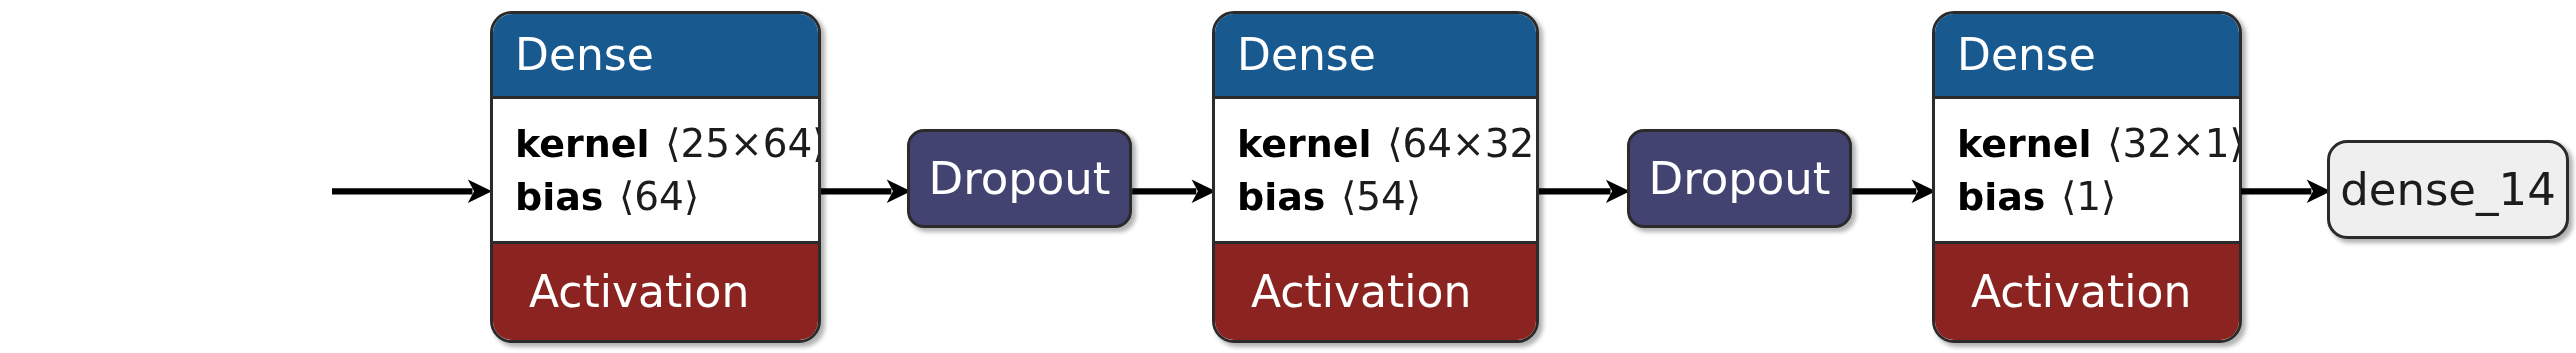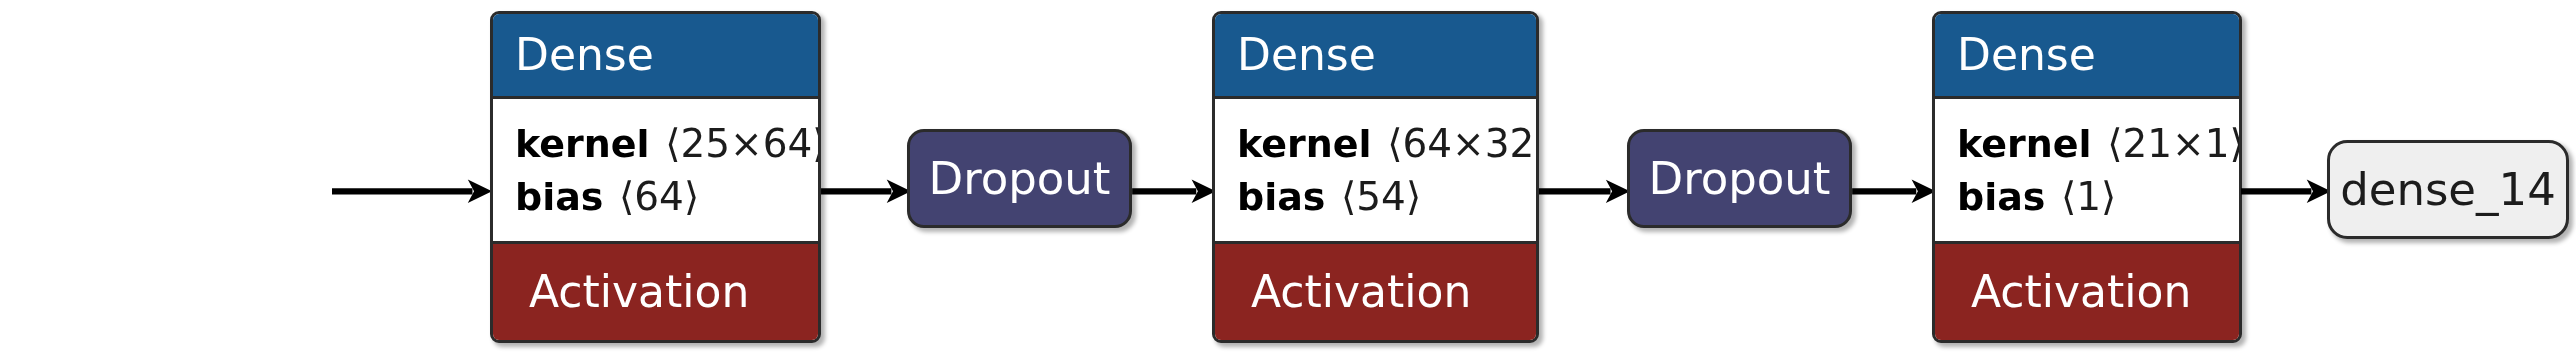--- a/index.html
+++ b/index.html
@@ -58,21 +58,21 @@
     color: #ffffff;
     white-space: nowrap;
     line-height: 1;
   }
 
   
   .dense-block {
     position: absolute;
     box-sizing: border-box;
     border: 3.9px solid #2b2b2b;
-    border-radius: 9px;
+    border-radius: 22px;
     overflow: hidden;
     background: #ffffff;
     display: flex;
     flex-direction: column;
     box-shadow: 3.1px 3.9px 4.7px rgba(0,0,0,0.30);
   }
   .dense-header {
     height: 85px;
     background: #18598f;
     display: flex;
@@ -227,21 +227,21 @@
     </svg>
   </div>
 
   <div class="dense-block" style="left:1932px; top:11px; width:310px; height:332px;">
     <div class="dense-header">
       <span class="dense-header-label">Dense</span>
     </div>
     <div class="dense-body">
       <div class="param-row">
         <span class="param-name">kernel</span>
-        <span class="param-shape">⟨21×1⟩</span>
+        <span class="param-shape">⟨32×1⟩</span>
       </div>
       <div class="param-row">
         <span class="param-name">bias</span>
         <span class="param-shape">⟨1⟩</span>
       </div>
     </div>
     <div class="dense-footer">
       <span class="dense-footer-label">Activation</span>
     </div>
   </div>

